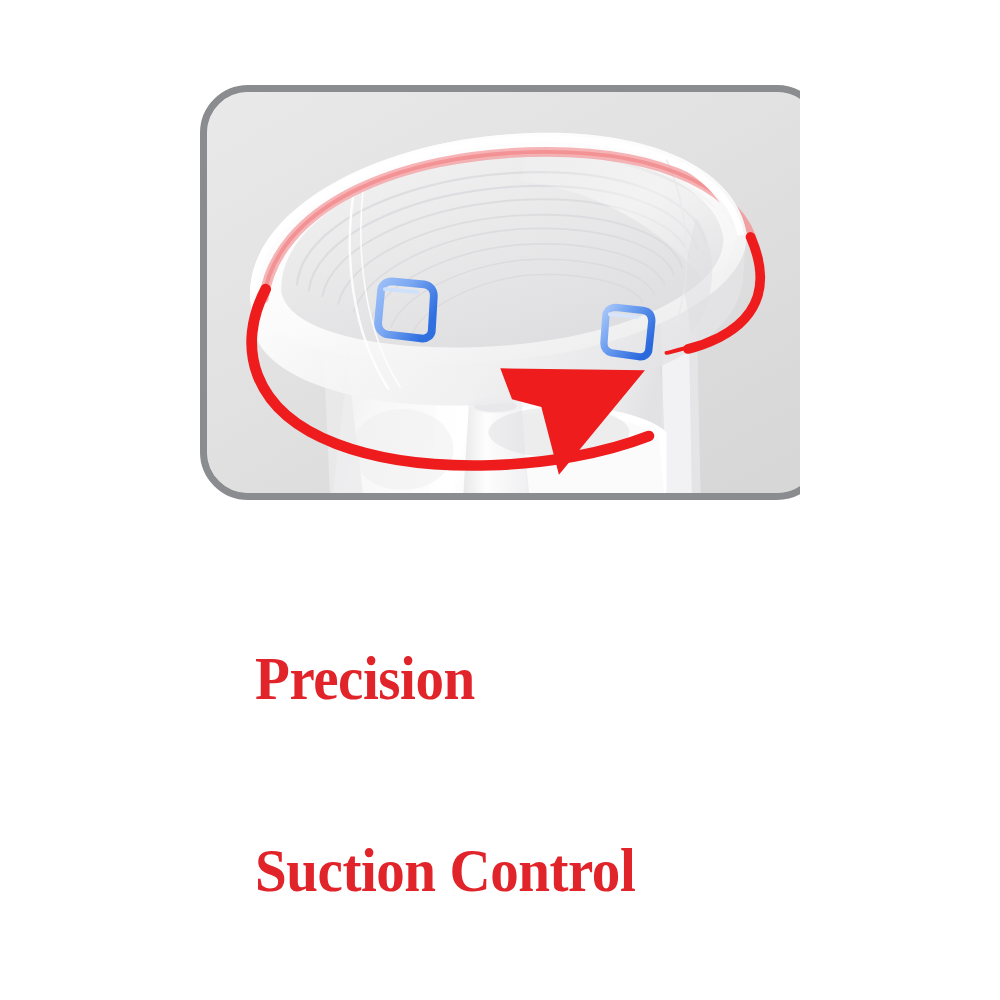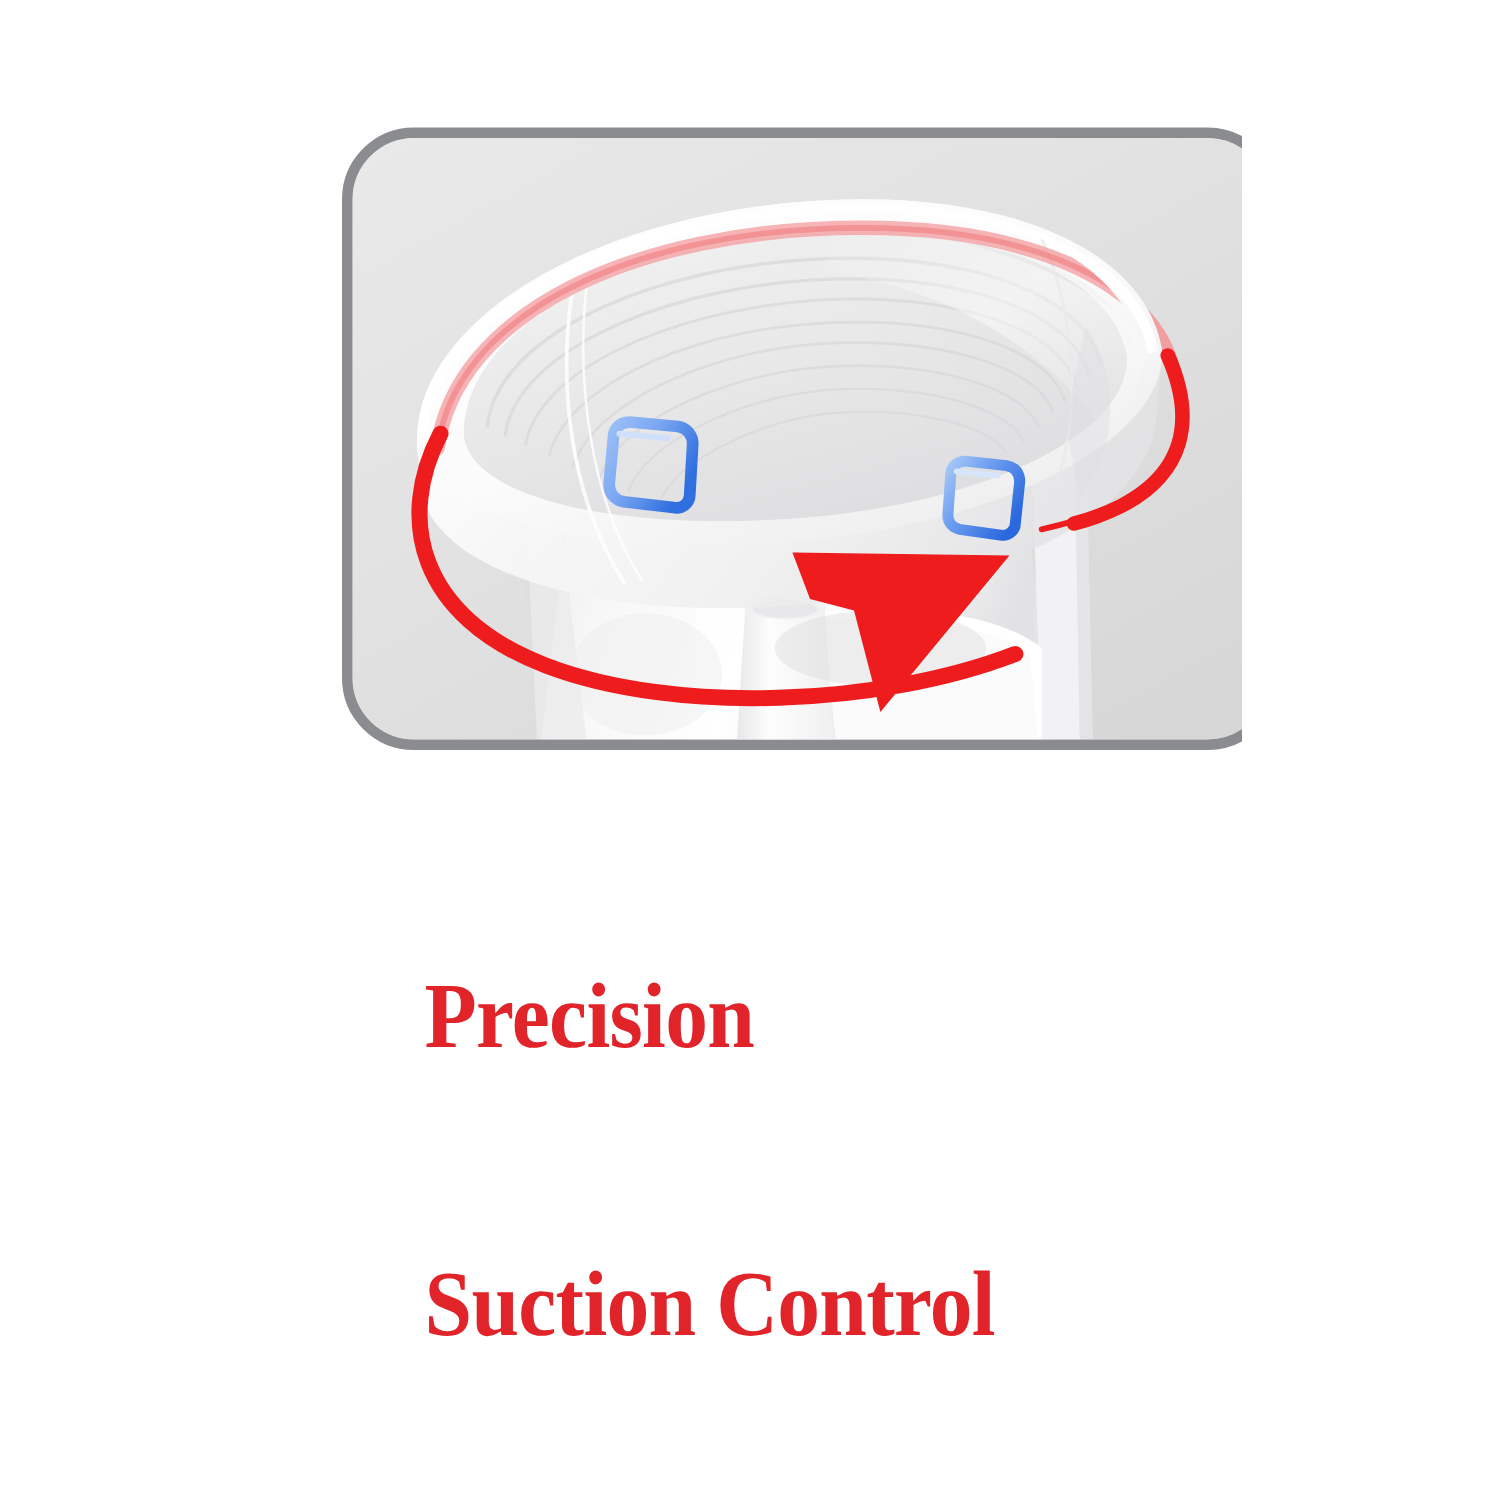--- a/index.html
+++ b/index.html
@@ -12,21 +12,20 @@
     height: 1000px;
     font-family: "Liberation Serif", serif;
     -webkit-font-smoothing: antialiased;
   }
   .page {
     position: relative;
     width: 800px;
     height: 1000px;
     background: #ffffff;
     overflow: hidden;
-    margin-left: 28px;
   }
 
   
   .panel {
     position: absolute;
     left: 200px;
     top: 85px;
     width: 625px;
     height: 415px;
     border: 7px solid #8b8c90;

